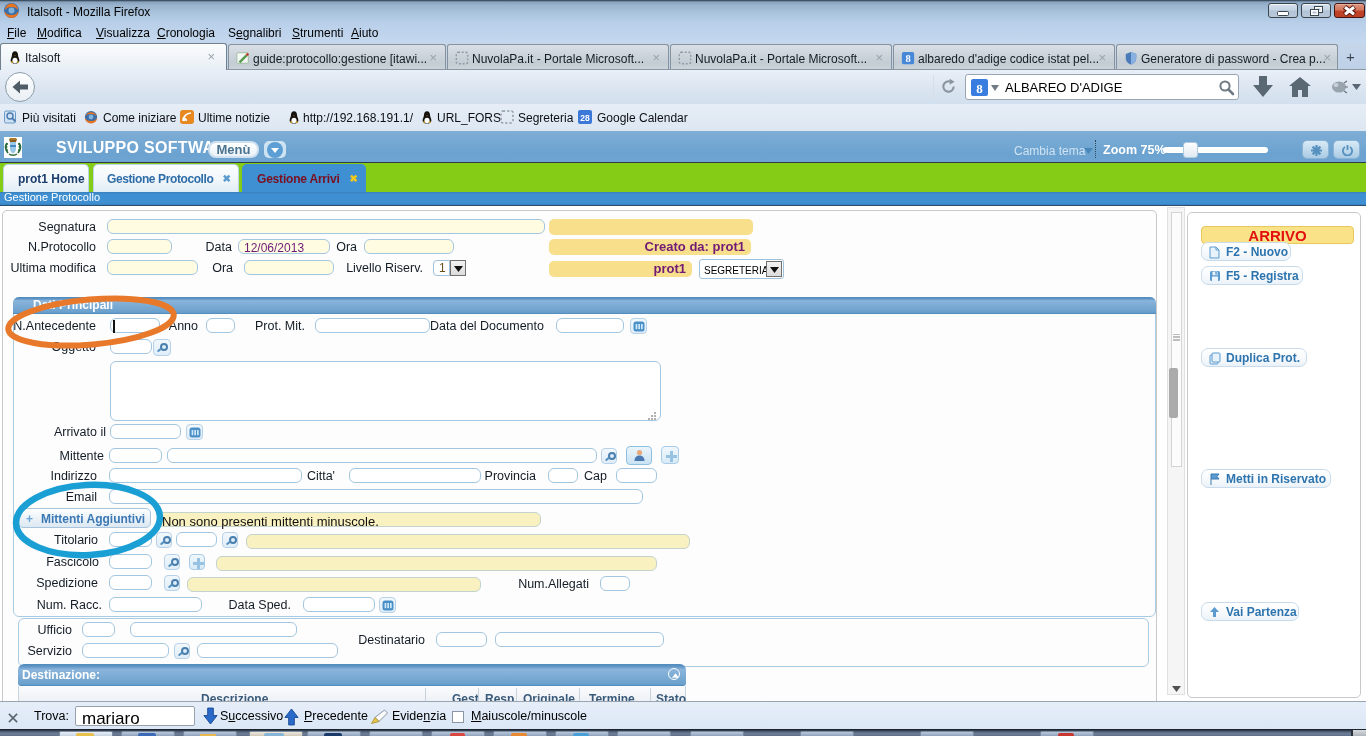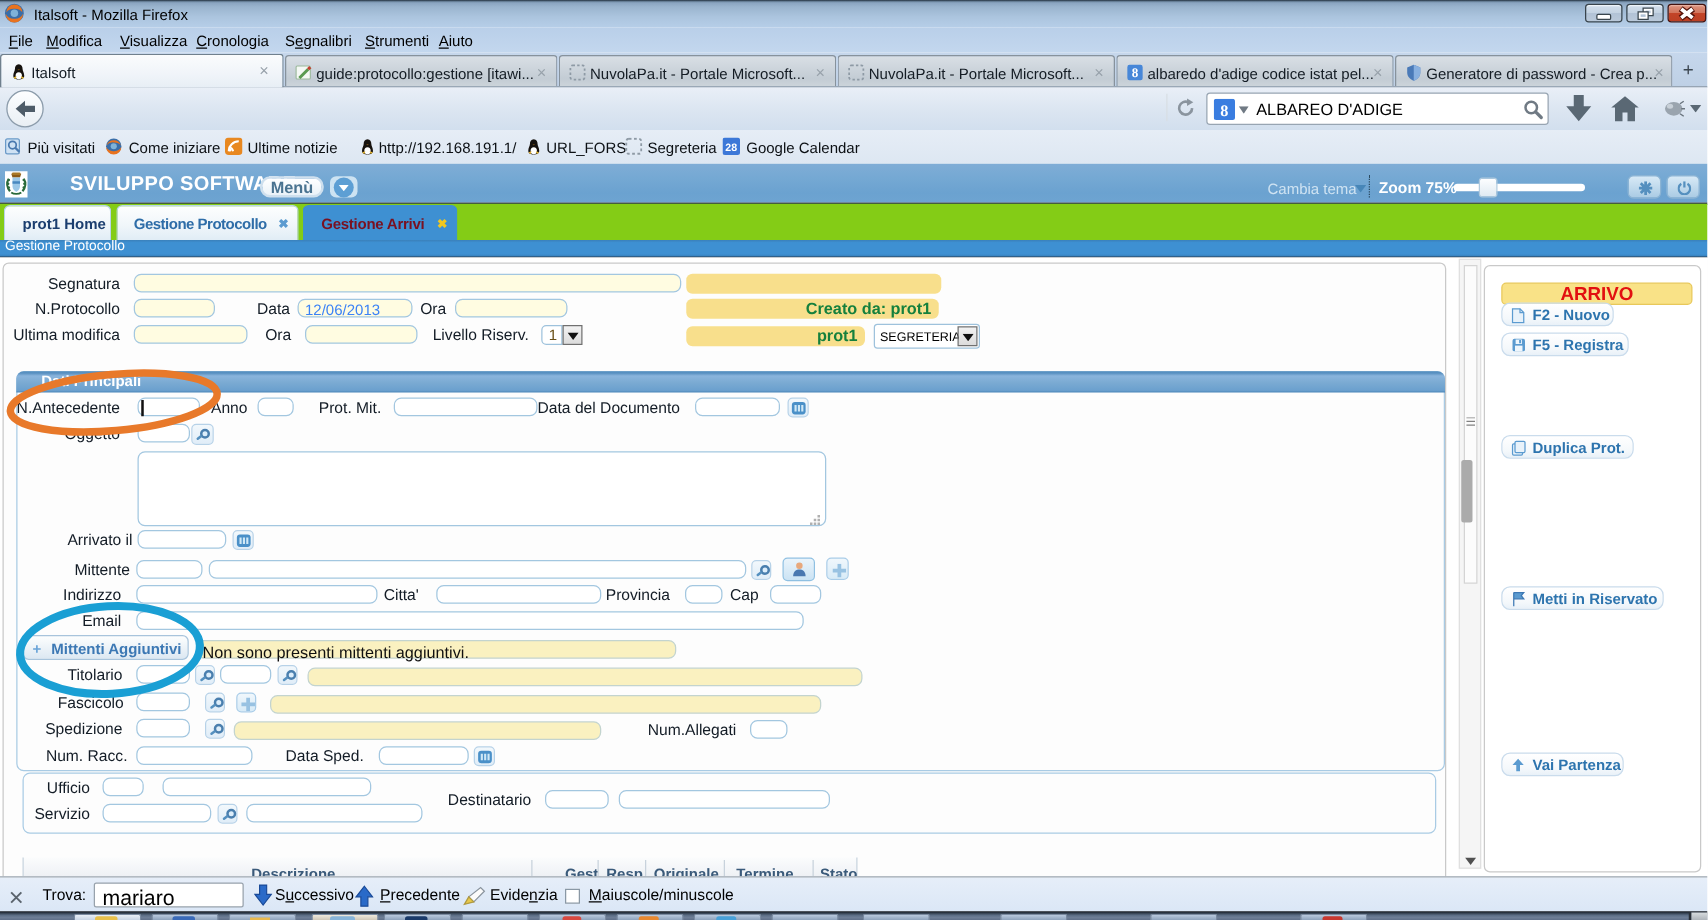--- a/index.html
+++ b/index.html
@@ -66,24 +66,24 @@
 #apptabsrow { left:0; top:163px; width:1366px; height:29px; background:#84cc16; }
 .apptab { position:absolute; top:1px; white-space:nowrap; height:29px; border:1px solid #b9d4e8; border-bottom:none; border-radius:5px 5px 0 0; background:linear-gradient(180deg,#fdfefe 0%,#f0f6fa 55%,#dfecf5 100%); font-size:12px; font-weight:bold; color:#1b3e6f; }
 .apptab.active { background:#3e90d2; border-color:#3e90d2; }
 #bluestrip { left:0; top:192px; width:1366px; height:14px; background:linear-gradient(180deg,#3a80ba 0%,#3e90d2 15%,#3e90d2 80%,#3884c2 90%,#243240 100%); color:#fff; font-size:11px; }
 #bluestrip span { position:absolute; left:4px; top:-1px; }
 
 
 #content { left:0; top:206px; width:1366px; height:495px; background:#fff; }
 #formpanel { position:absolute; left:2px; top:4px; width:1155px; height:520px; border:1px solid #c9c9c9; border-radius:5px; background:#fdfdfd; }
 .lbl { position:absolute; font-size:12.5px; line-height:15px; color:#131c26; text-align:right; white-space:nowrap; }
-.inp { position:absolute; background:#fff; border:1px solid #a3c7e0; border-radius:6px; height:15px; font-size:12px; color:#3b82f6; }
+.inp { position:absolute; background:#fff; border:1px solid #a3c7e0; border-radius:6px; height:15px; font-size:12px; color:#701a75; }
 .inp.y { background:#fffce1; }
 .inp.Y { background:#faf1c0; border-color:#c3d4cf; font-size:13px; color:#101010; padding-left:4px; }
-.ybox { position:absolute; background:#f8df8c; border-radius:5px; height:16px; font-size:13px; font-weight:bold; color:#15803d; text-align:right; padding-right:6px; }
+.ybox { position:absolute; background:#f8df8c; border-radius:5px; height:16px; font-size:13px; font-weight:bold; color:#701a75; text-align:right; padding-right:6px; }
 .sbtn { position:absolute; width:17px; height:16px; border:1px solid #b7d2e8; border-radius:4px; background:linear-gradient(180deg,#f2f8fc 0%,#e0edf8 100%); }
 .sbtn svg { position:absolute; left:1px; top:1px; }
 .sbtn.mag { width:16px; }
 .sbtn.mag::before { content:""; position:absolute; left:6px; top:3px; width:4px; height:4px; border:2px solid #4a7fae; border-radius:50%; background:#ddeefb; }
 .sbtn.mag::after { content:""; position:absolute; left:3.2px; top:9.4px; width:5px; height:2.4px; border-radius:1.2px; background:#5590bf; transform:rotate(-38deg); }
 .fieldset { position:absolute; border:1px solid #a9cbe4; border-radius:6px; background:transparent; }
 .sechdr { position:absolute; left:-1px; top:-1px; right:-1px; height:17px; border-radius:6px 6px 0 0;
   background:linear-gradient(180deg,#4e8abc 0%,#5e94c4 10%,#8ab4dc 22%,#7aaad2 55%,#6ba0ce 90%,#4a86b8 100%); color:#fff; font-size:12px; font-weight:bold; }
 
 
@@ -475,21 +475,21 @@
   <div class="lbl" style="right:759px;top:263px">Cap</div>
   <div class="inp" style="left:616px;top:262px;width:41px"></div>
 
   <div class="lbl" style="right:1269px;top:284px">Email</div>
   <div class="inp" style="left:109px;top:283px;width:534px"></div>
 
   <div class="abs" style="left:18px;top:302px;width:133px;height:20px;border:1px solid #a8c4dc;border-radius:5px;background:linear-gradient(180deg,#fdfefe,#dce8f2);color:#3c78b4;font-weight:bold;font-size:12px;white-space:nowrap">
     <span style="position:absolute;left:7px;top:3px;color:#6aa4d8">+</span>
       <span style="position:absolute;left:22px;top:3px">Mittenti Aggiuntivi</span>
   </div>
-  <div class="inp Y" style="left:157px;top:306px;width:384px;padding-top:1px">Non sono presenti mittenti aggiuntivi.</div>
+  <div class="inp Y" style="left:157px;top:306px;width:384px;padding-top:1px">Non sono presenti mittenti minuscole.</div>
 
   <div class="lbl" style="right:1268px;top:327px">Titolario</div>
   <div class="inp" style="left:109px;top:326px;width:43px"></div>
   <div class="sbtn mag" style="left:156px;top:326px"></div>
   <div class="inp" style="left:176px;top:326px;width:41px"></div>
   <div class="sbtn mag" style="left:222px;top:326px"></div>
   <div class="inp Y" style="left:246px;top:328px;width:444px"></div>
 
   <div class="lbl" style="right:1267px;top:349px">Fascicolo</div>
   <div class="inp" style="left:109px;top:348px;width:43px"></div>
@@ -526,20 +526,28 @@
   <div class="inp" style="left:82px;top:416px;width:33px"></div>
   <div class="inp" style="left:130px;top:416px;width:167px"></div>
   <div class="lbl" style="right:941px;top:427px">Destinatario</div>
   <div class="inp" style="left:436px;top:426px;width:51px"></div>
   <div class="inp" style="left:495px;top:426px;width:169px"></div>
   <div class="lbl" style="right:1294px;top:438px">Servizio</div>
   <div class="inp" style="left:82px;top:437px;width:87px"></div>
   <div class="sbtn mag" style="left:174px;top:437px"></div>
   <div class="inp" style="left:197px;top:437px;width:141px"></div>
 
+  <div class="abs" style="left:18px;top:458px;width:668px;height:22px;border-radius:6px 6px 3px 3px;background:linear-gradient(180deg,#4e8abc 0%,#5e94c4 10%,#8ab4dc 25%,#7aaad2 60%,#6ba0ce 92%,#4a86b8 100%);color:#fff;font-size:12px;font-weight:bold">
+    <span style="position:absolute;left:4px;top:4px">Destinazione:</span>
+    <span style="position:absolute;right:6px;top:4px;width:12px;height:12px;border-radius:50%;border:1.5px solid #fff">
+        <svg style="position:absolute;left:2.5px;top:3.5px" width="7" height="5" viewBox="0 0 8 5">
+          <path d="M4 0 L8 5 L0 5 Z" fill="#fff"></path>
+        </svg>
+      </span>
+  </div>
   <div class="abs" style="left:18px;top:480px;width:668px;height:15px;background:linear-gradient(180deg,#fbfcfd,#eef1f5);border-left:1px solid #c8d4de;border-right:1px solid #c8d4de;font-size:12px;font-weight:bold;color:#3a5a7a">
     <span style="position:absolute;left:182px;top:6px">Descrizione</span>
     <span style="position:absolute;left:433px;top:6px">Gest.</span>
     <span style="position:absolute;left:466px;top:6px">Resp.</span>
     <span style="position:absolute;left:504px;top:6px">Originale</span>
     <span style="position:absolute;left:570px;top:6px">Termine</span>
     <span style="position:absolute;left:637px;top:6px">Stato</span>
     <span style="position:absolute;left:406px;top:2px;width:1px;height:13px;background:#c8d2dc"></span>
     <span style="position:absolute;left:459px;top:2px;width:1px;height:13px;background:#c8d2dc"></span>
     <span style="position:absolute;left:497px;top:2px;width:1px;height:13px;background:#c8d2dc"></span>

